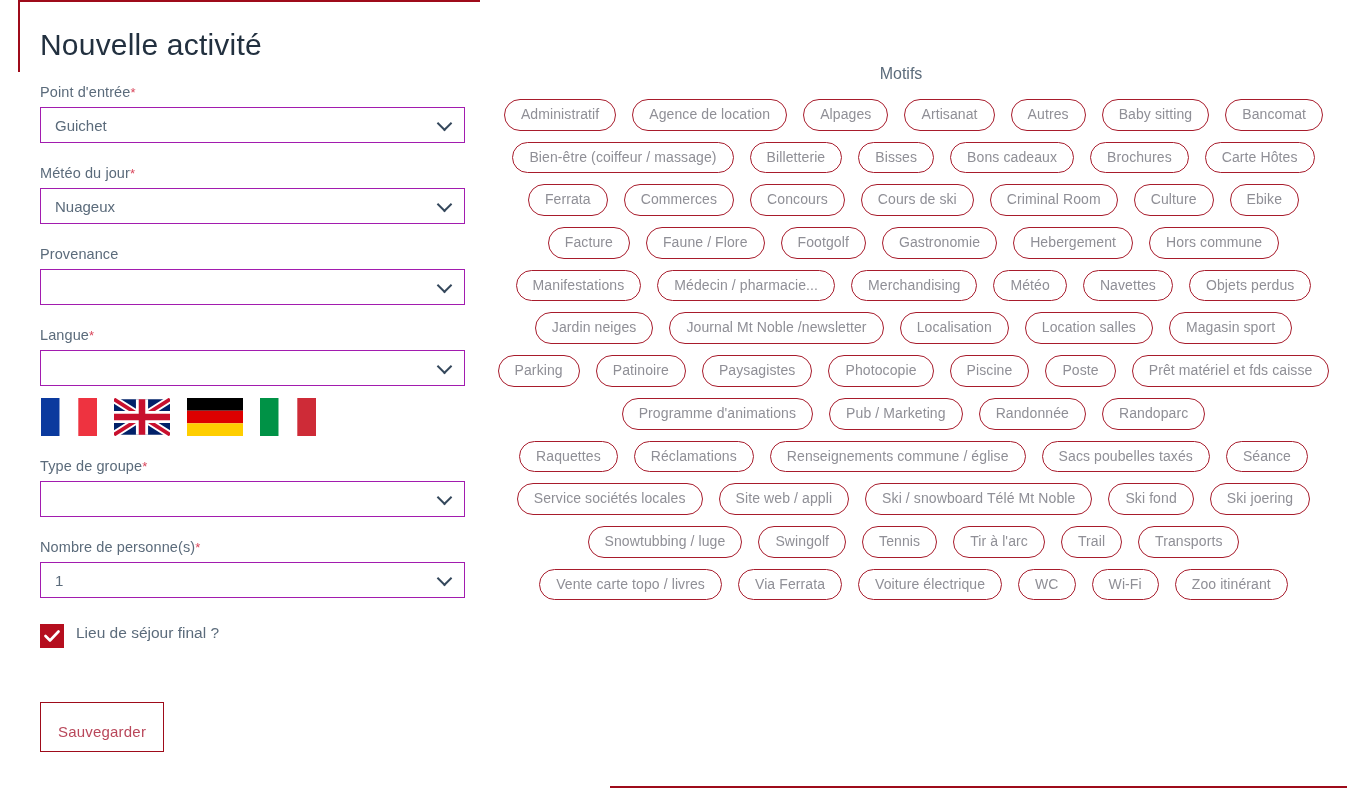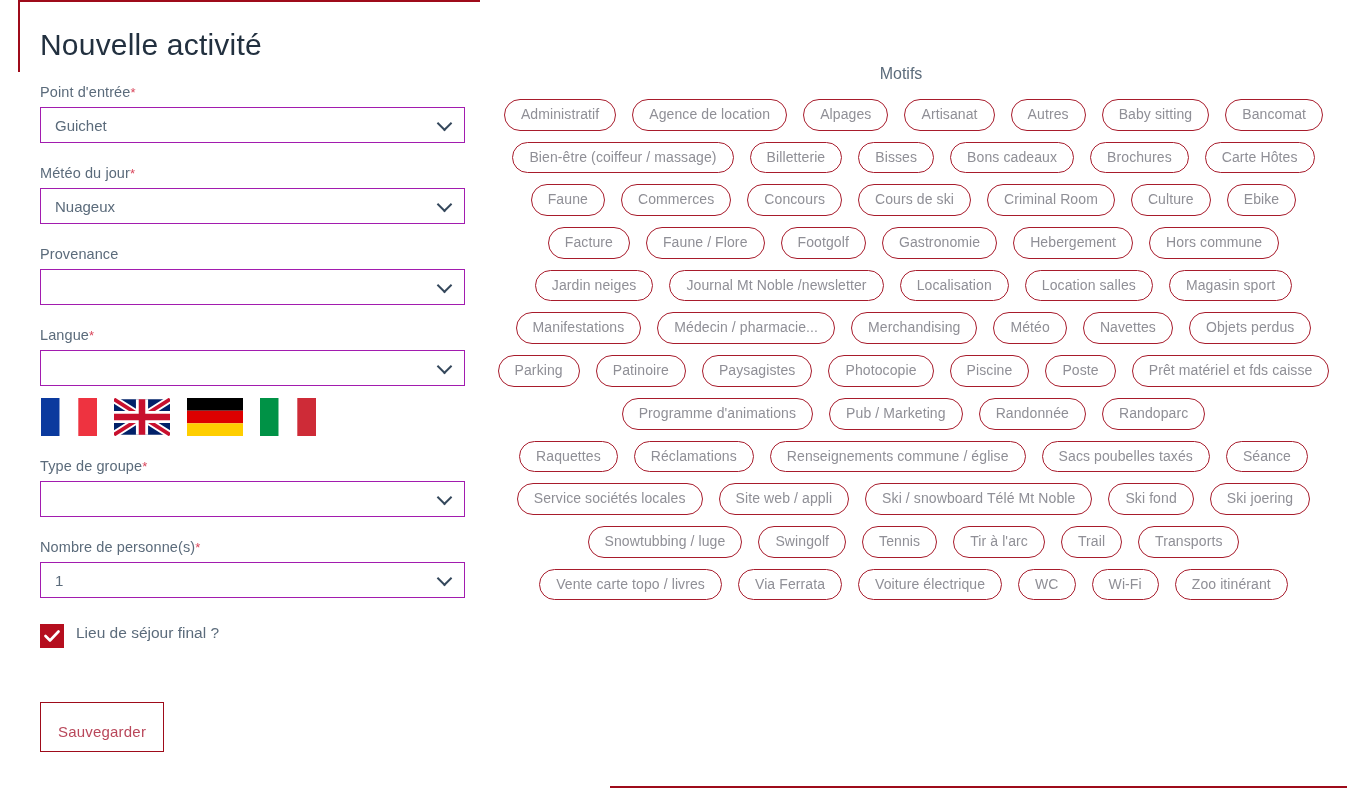--- a/index.html
+++ b/index.html
@@ -311,50 +311,50 @@
       </div>
       <div class="tag-row">
         <div class="tag">Bien-être (coiffeur / massage)</div>
         <div class="tag">Billetterie</div>
         <div class="tag">Bisses</div>
         <div class="tag">Bons cadeaux</div>
         <div class="tag">Brochures</div>
         <div class="tag">Carte Hôtes</div>
       </div>
       <div class="tag-row">
-        <div class="tag">Faune</div>
+        <div class="tag">Ferrata</div>
         <div class="tag">Commerces</div>
         <div class="tag">Concours</div>
         <div class="tag">Cours de ski</div>
         <div class="tag">Criminal Room</div>
         <div class="tag">Culture</div>
         <div class="tag">Ebike</div>
       </div>
       <div class="tag-row">
         <div class="tag">Facture</div>
         <div class="tag">Faune / Flore</div>
         <div class="tag">Footgolf</div>
         <div class="tag">Gastronomie</div>
         <div class="tag">Hebergement</div>
         <div class="tag">Hors commune</div>
       </div>
       <div class="tag-row">
-        <div class="tag">Jardin neiges</div>
-        <div class="tag">Journal Mt Noble /newsletter</div>
-        <div class="tag">Localisation</div>
-        <div class="tag">Location salles</div>
-        <div class="tag">Magasin sport</div>
-      </div>
-      <div class="tag-row">
         <div class="tag">Manifestations</div>
         <div class="tag">Médecin / pharmacie...</div>
         <div class="tag">Merchandising</div>
         <div class="tag">Météo</div>
         <div class="tag">Navettes</div>
         <div class="tag">Objets perdus</div>
+      </div>
+      <div class="tag-row">
+        <div class="tag">Jardin neiges</div>
+        <div class="tag">Journal Mt Noble /newsletter</div>
+        <div class="tag">Localisation</div>
+        <div class="tag">Location salles</div>
+        <div class="tag">Magasin sport</div>
       </div>
       <div class="tag-row">
         <div class="tag">Parking</div>
         <div class="tag">Patinoire</div>
         <div class="tag">Paysagistes</div>
         <div class="tag">Photocopie</div>
         <div class="tag">Piscine</div>
         <div class="tag">Poste</div>
         <div class="tag">Prêt matériel et fds caisse</div>
       </div>

